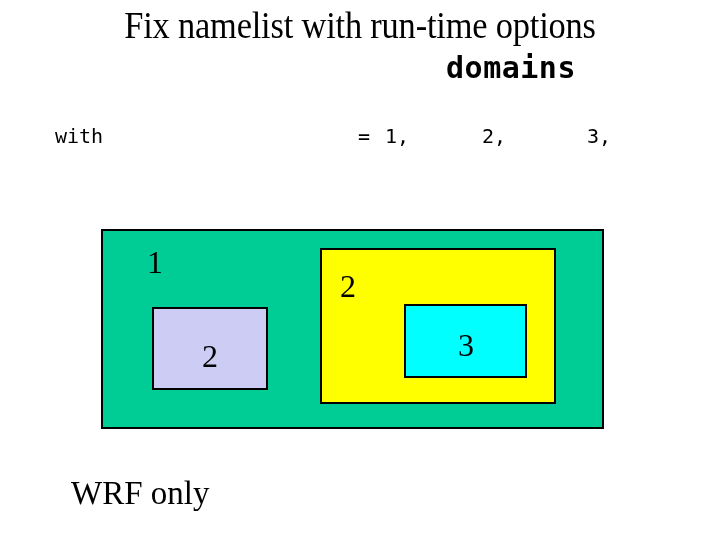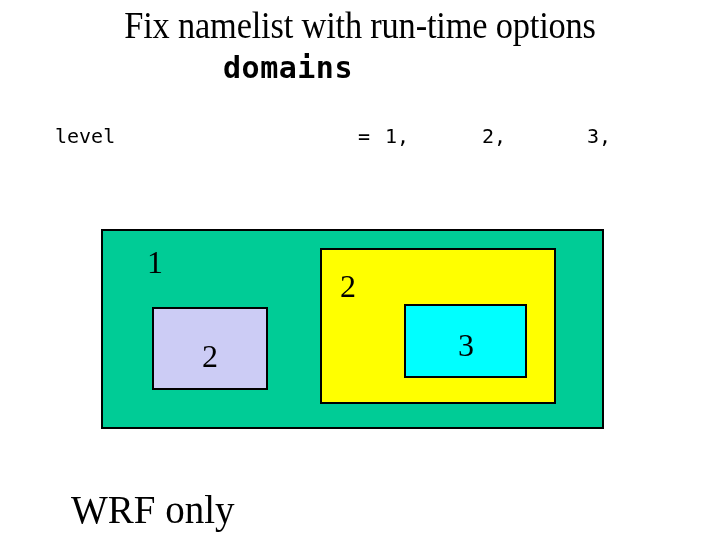--- a/index.html
+++ b/index.html
@@ -35,21 +35,21 @@
     transform: scaleX(0.93);
     transform-origin: 50% 50%;
     white-space: nowrap;
     color: #000000;
   }
   .slide-subtitle {
     position: absolute;
     left: 0;
     top: 51px;
     width: 576px;
-    text-align: center;
+    text-align: right;
     font-family: "DejaVu Sans Mono", "Liberation Mono", monospace;
     font-weight: bold;
     font-size: 30px;
     line-height: 34px;
     letter-spacing: 0.5px;
     white-space: nowrap;
     color: #000000;
   }
 
   
@@ -106,38 +106,37 @@
   .lbl-lavender { left: 48px;  top: 31px; }
   .lbl-d2       { left: 18px;  top: 20px; }
   .lbl-d3       { left: 52px;  top: 23px; }
 
   
   .footer-note {
     position: absolute;
     left: 71px;
     top: 477px;
     font-family: "Liberation Serif", serif;
-    font-size: 39px;
+    font-size: 33px;
     line-height: 33px;
     white-space: nowrap;
     color: #000000;
-    margin-top: 16px;
   }
 </style>
 </head>
 <body>
 
 <div id="slide" style="background-color: rgb(255, 255, 255); color: rgb(0, 0, 0); text-decoration: underline;">
 
   <div class="slide-title">Fix namelist with run-time options</div>
 
   <div class="slide-subtitle">domains</div>
 
   <div class="namelist-line">
-    <span class="nl-key">level</span>
+    <span class="nl-key">with</span>
     <span class="nl-eq">=</span>
     <span class="nl-v1">1,</span>
     <span class="nl-v2">2,</span>
     <span class="nl-v3">3,</span>
   </div>
 
   <div class="domain-box dom-d1" style="background-color: rgb(0, 204, 150);">
 
     <span class="dom-label lbl-d1">1</span>
 

